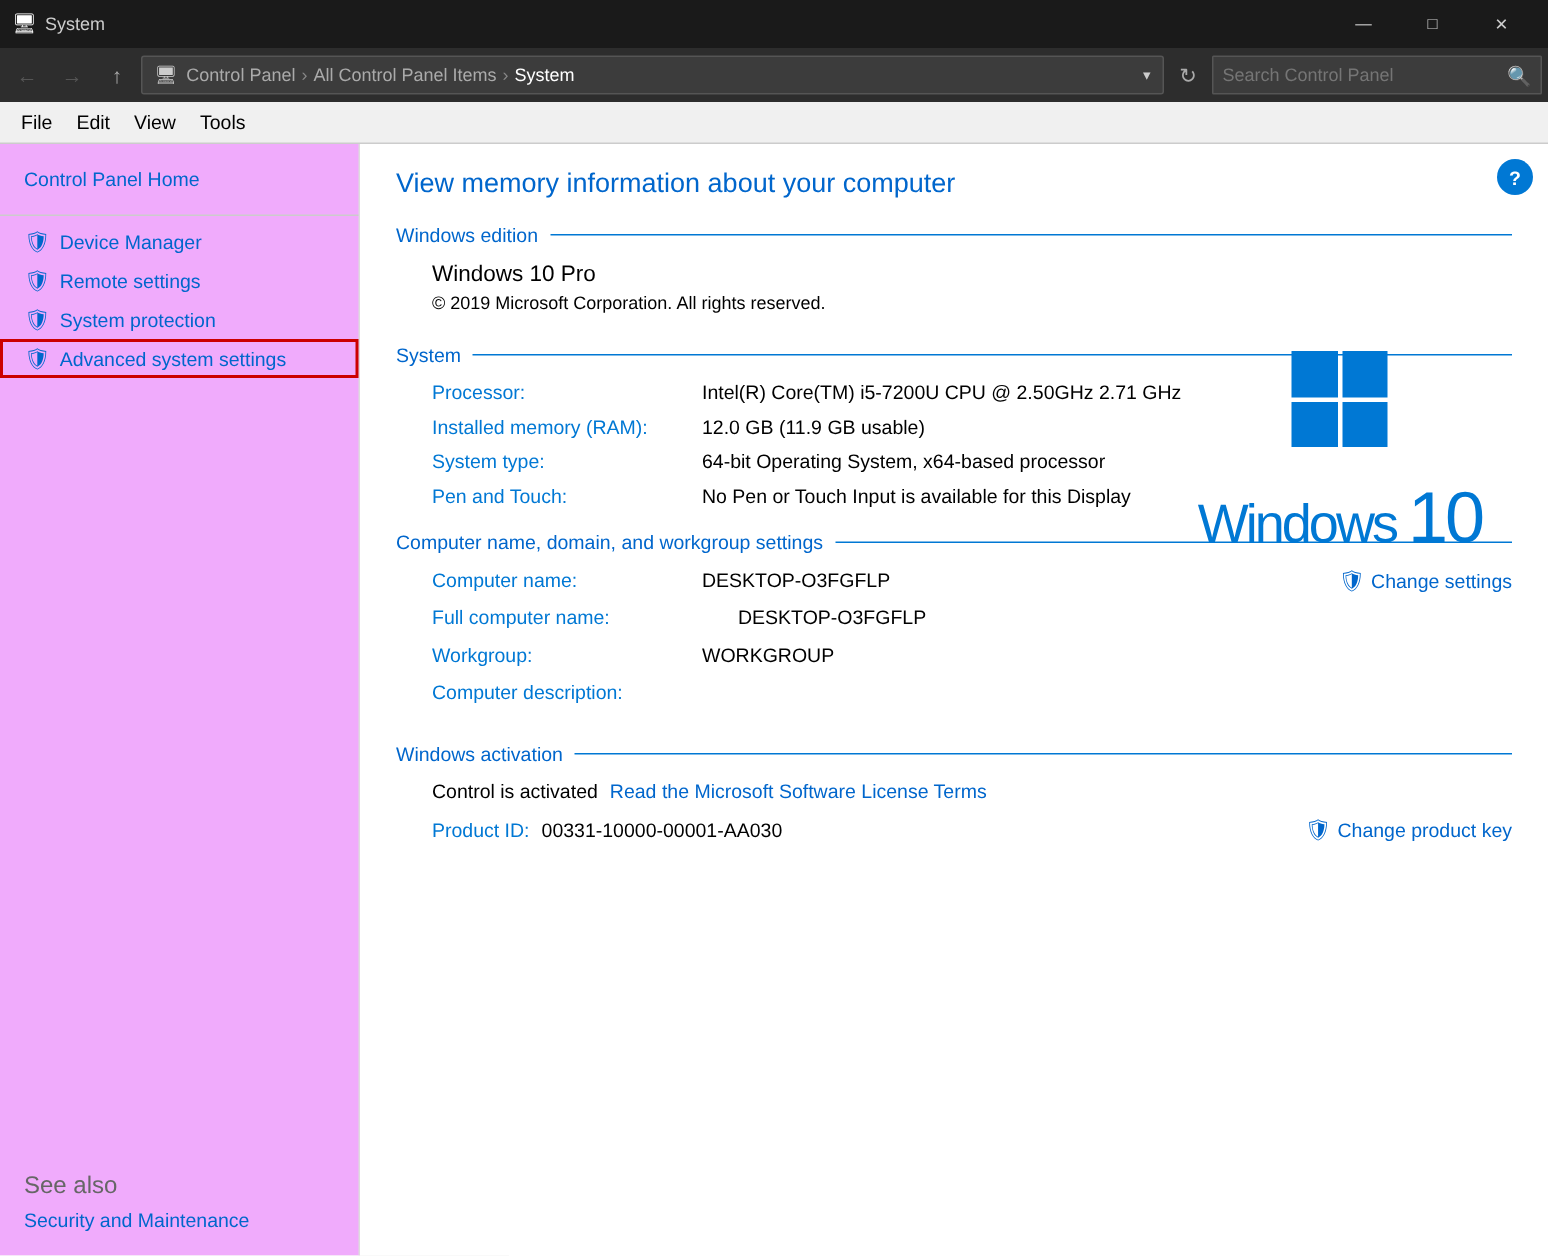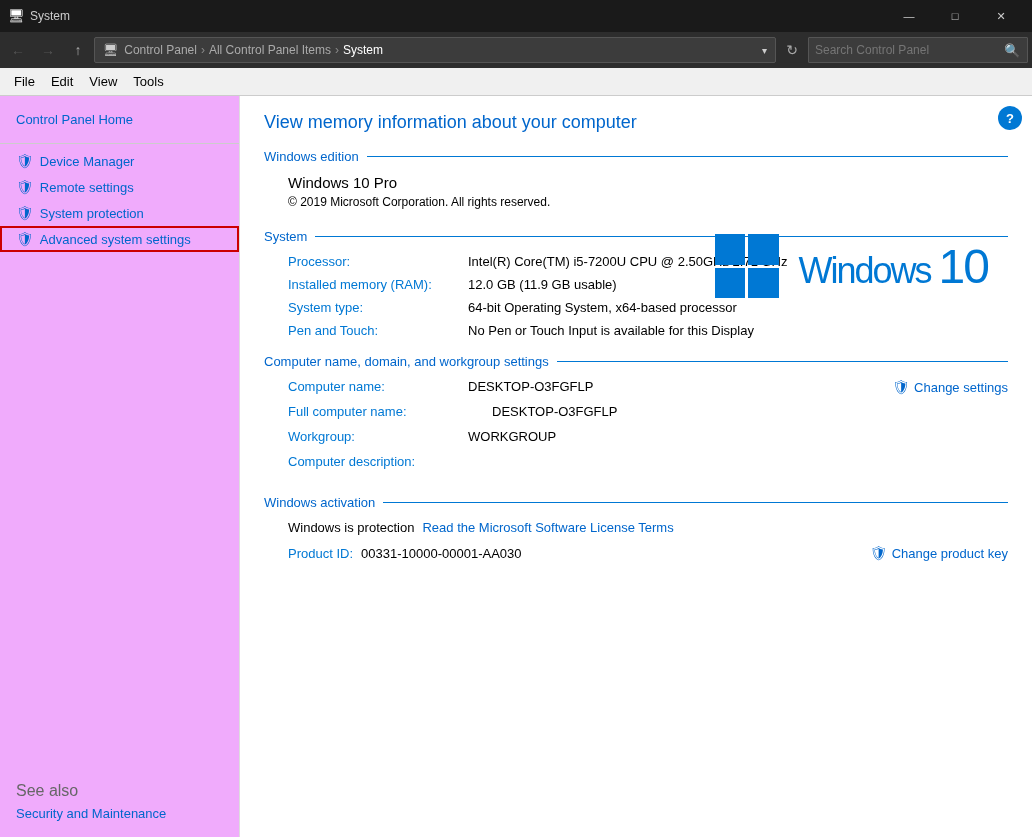--- a/index.html
+++ b/index.html
@@ -137,21 +137,21 @@
     
     .info-row {
       display: flex; align-items: baseline; margin-bottom: 8px; padding-left: 24px;
     }
     .info-label { width: 180px; color: #0078d4; font-size: 13px; flex-shrink: 0; }
     .info-value { color: #000; font-size: 13px; flex: 1; }
 
     
     .windows-logo-area {
       position: absolute; top: 60px; right: 20px;
-      display: flex; align-items: center; gap: 20px;
+      display: flex; align-items: center; gap: 20px; flex-direction: column;
     }
     .win-logo {
       display: grid; grid-template-columns: 1fr 1fr; gap: 3px; width: 64px; height: 64px;
     }
     .win-logo-piece { background: #0078d4; }
     .win10-text { font-size: 42px; color: #0078d4; font-weight: 200; letter-spacing: -2px; }
     .name-row {
       display: flex; align-items: baseline; margin-bottom: 10px; padding-left: 24px;
     }
     .name-label { width: 180px; color: #0078d4; font-size: 13px; flex-shrink: 0; }
@@ -341,21 +341,21 @@
       </div>
     </div>
 
     <div class="section">
       <div class="section-header">
         <span class="section-title">Windows activation</span>
         <hr class="section-line">
       </div>
 
       <div class="activation-row">
-        <span class="activation-text">Windows is protection</span>
+        <span class="activation-text">Control is activated</span>
         <span class="activation-link">Read the Microsoft Software License Terms</span>
       </div>
 
       <div class="product-id-row">
         <span class="product-id-label">Product ID:</span>
         <span class="product-id-value">00331-10000-00001-AA030</span>
         <div class="change-key-link">
           <span style="font-size:14px;">🛡</span>
           <span>Change product key</span>
         </div>

